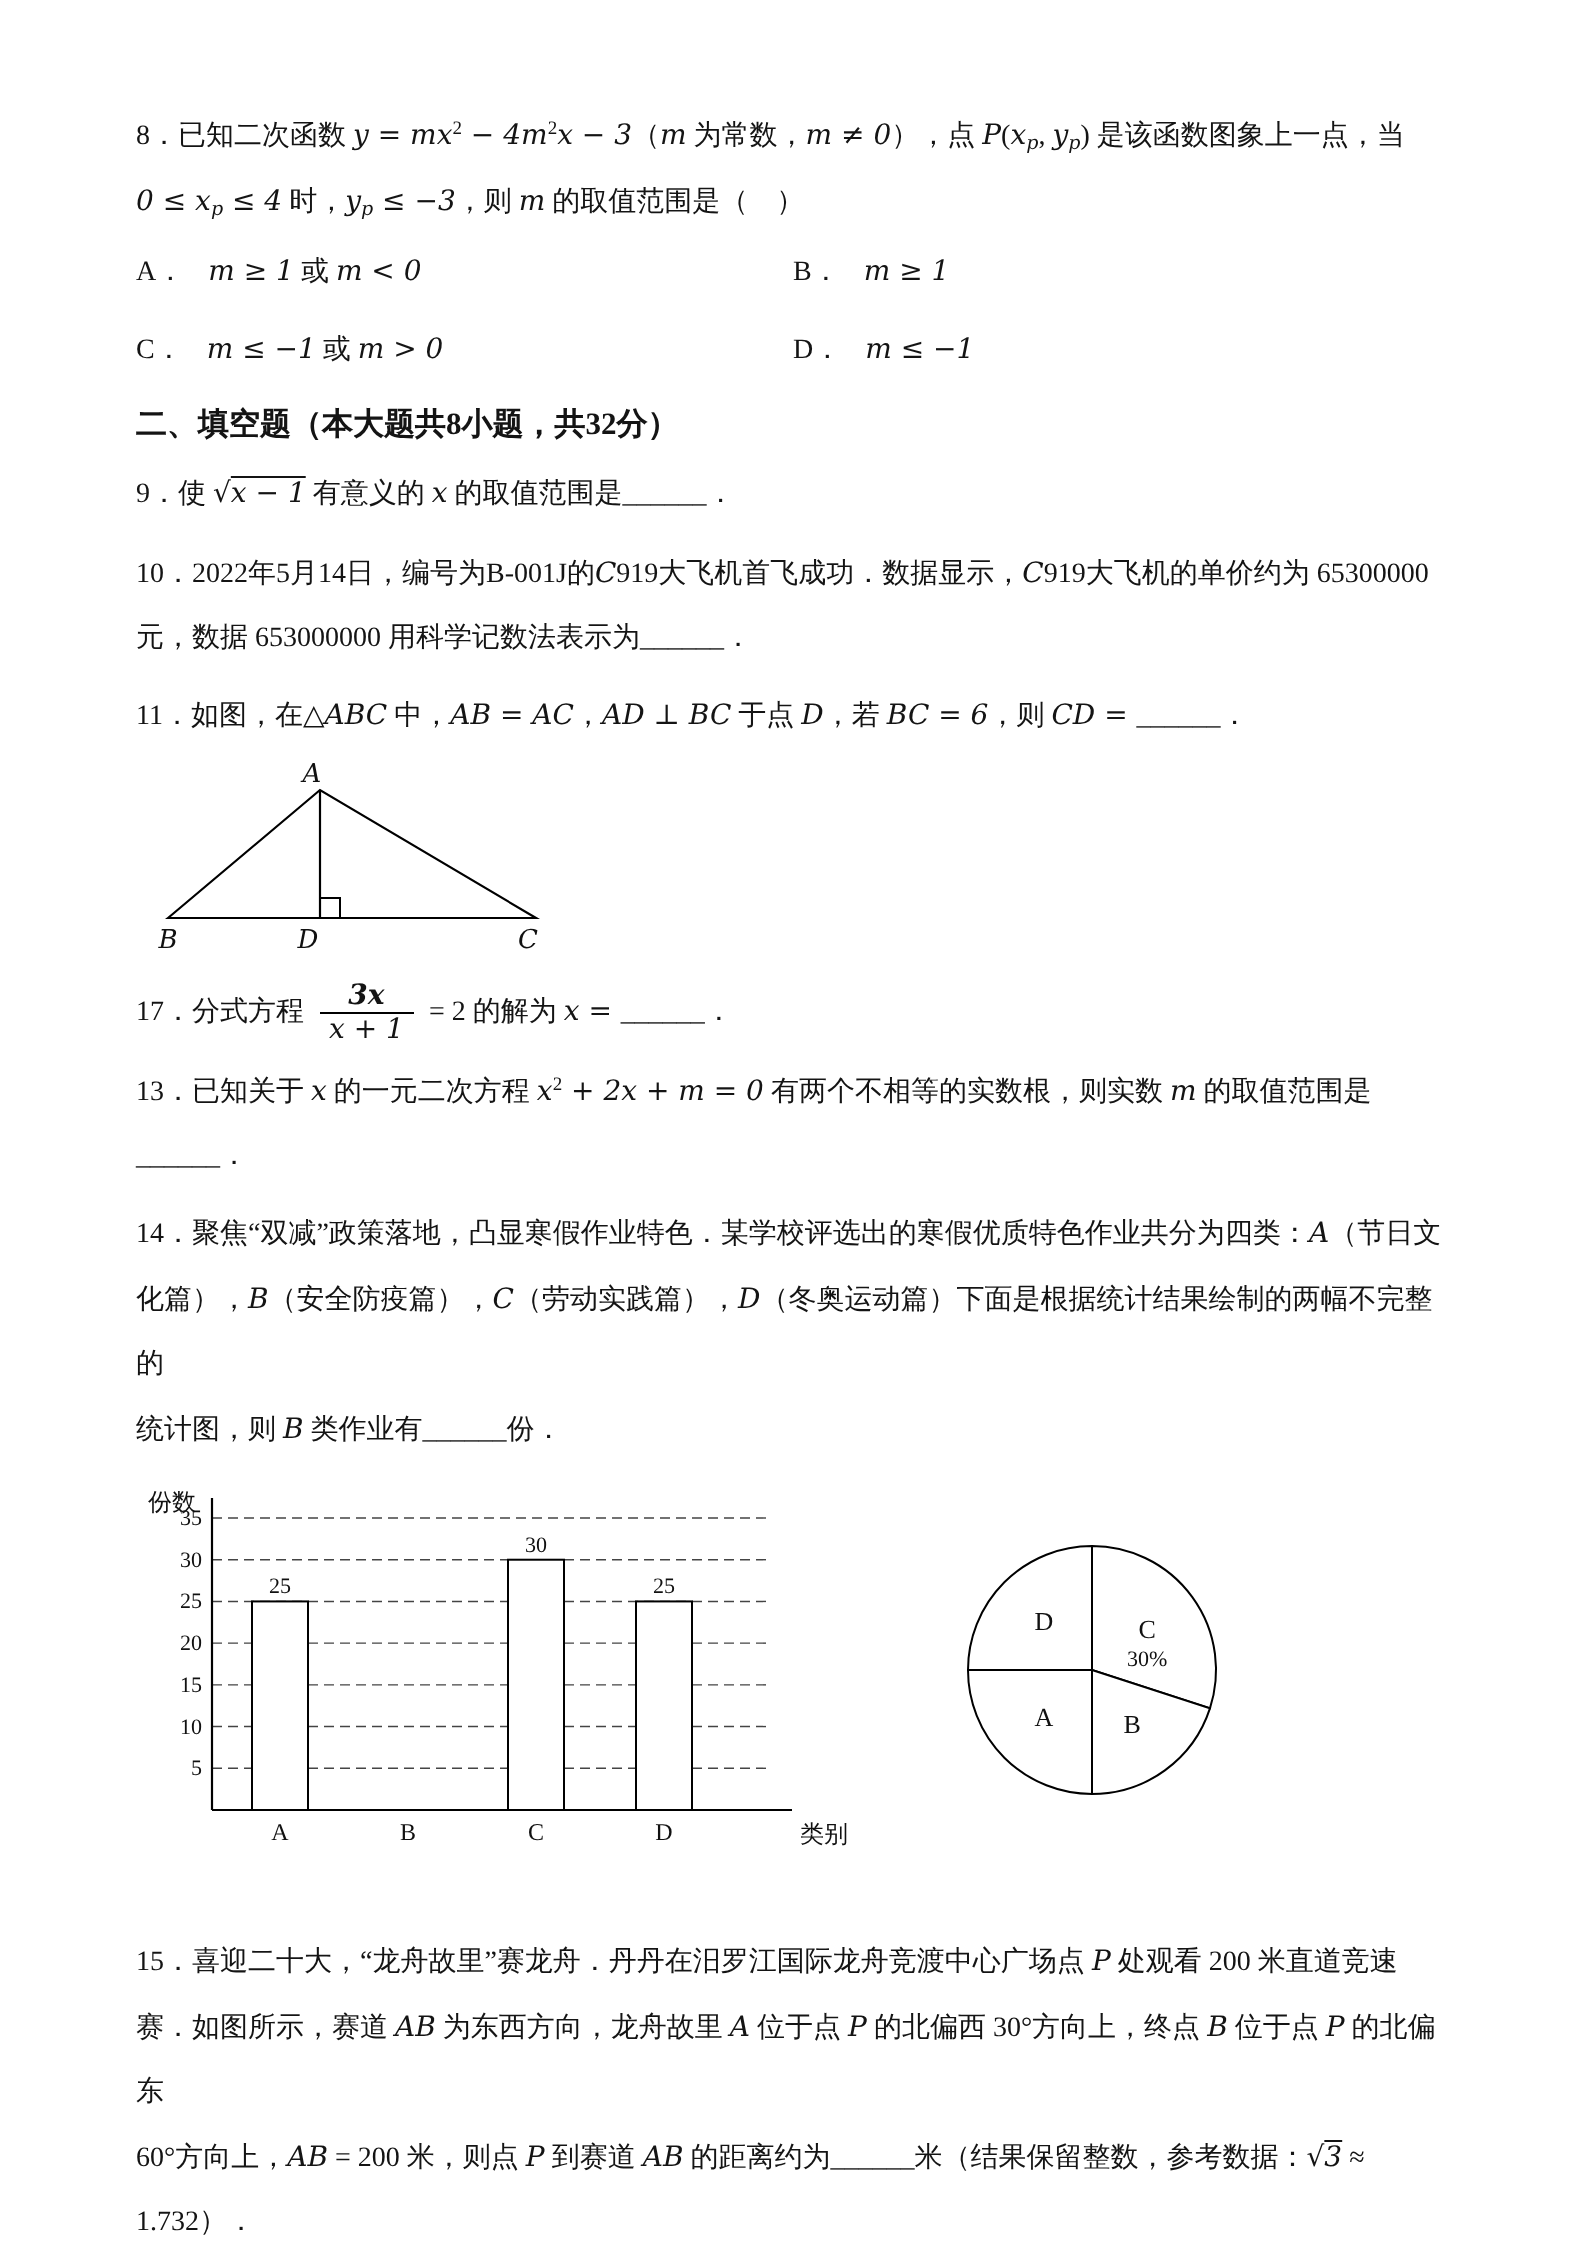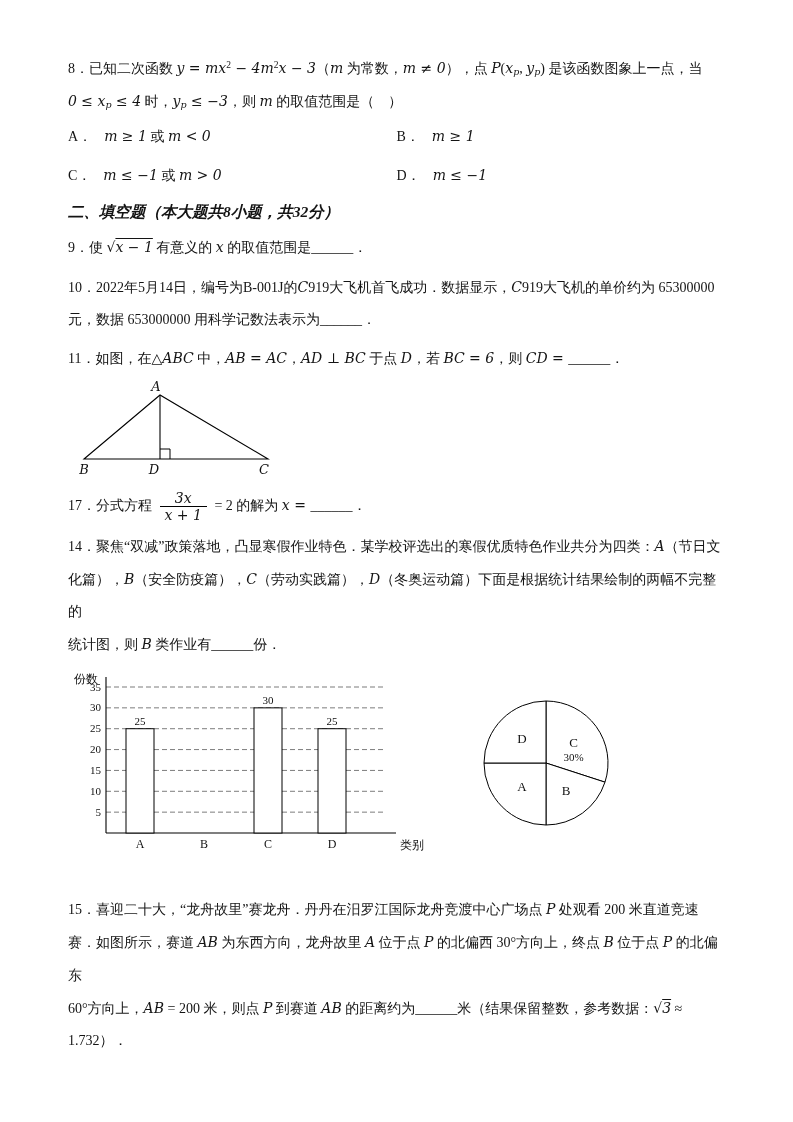--- a/index.html
+++ b/index.html
@@ -11,30 +11,29 @@
   }
   .question{margin-bottom:6px;}
   .qline{line-height:2.3;}
   .m{font-family:"DejaVu Serif",serif;font-style:italic;text-align:center;}
   .sup{font-size:0.68em;vertical-align:0.55em;font-style:normal;}
   .sub{font-size:0.68em;vertical-align:-0.25em;font-style:italic;font-family:"DejaVu Serif",serif;}
   .rad{text-decoration:overline;}
   .section-title{
     font-size:15.5px;font-weight:bold;margin:12px 0 8px 0;
     font-family:"Liberation Serif","DejaVu Serif",serif;
-    font-style:italic;
   }
   .options{display:grid;grid-template-columns:50% 50%;row-gap:10px;margin:4px 0 2px 0;}
   .option{line-height:2;}
   .opt-label{margin-right:12px;}
   .frac{
     display:inline-block;vertical-align:middle;text-align:center;
     line-height:1.15;margin:0 4px;font-style:italic;font-family:"DejaVu Serif",serif;
   }
-  .frac .num{display:block;border-bottom:1px solid #000;padding:0 5px;}
+  .frac .num{display:block;border-bottom:1px solid #000;padding:0 5px;font-weight:bold;}
   .frac .den{display:block;padding:0 5px;}
   .figure{margin:4px 0 6px 6px;}
   .charts{display:flex;align-items:center;gap:36px;margin:8px 0 30px 0;}
   svg text{font-family:"Liberation Serif","DejaVu Serif",serif;fill:#111;}
   .tri-label{font-style:italic;font-family:"DejaVu Serif",serif;font-size:13px;}
   .q15{margin-top:34px;}
 </style>
 </head>
 <body>
 
@@ -84,20 +83,23 @@
       </svg>
     </div>
   </section>
 
   <section class="question">
     <div class="qline">
       <span><span>17．分式方程 </span></span><span class="frac"><span class="num">3x</span><span class="den">x + 1</span></span><span><span> = 2</span><span> 的解为 </span><span class="m">x = </span><span>______．</span></span>
     </div>
   </section>
 
+  <section class="question">
+    <div class="qline"><span>13．已知关于 </span><span class="m">x</span><span> 的一元二次方程 </span><span class="m">x</span><span class="sup">2</span><span class="m"> + 2x + m = 0</span><span> 有两个不相等的实数根，则实数 </span><span class="m">m</span><span> 的取值范围是______．</span></div>
+  </section>
 
   <section class="question">
     <div class="qline"><span>14．聚焦“双减”政策落地，凸显寒假作业特色．某学校评选出的寒假优质特色作业共分为四类：</span><span class="m">A</span><span>（节日文</span></div>
     <div class="qline"><span>化篇），</span><span class="m">B</span><span>（安全防疫篇），</span><span class="m">C</span><span>（劳动实践篇），</span><span class="m">D</span><span>（冬奥运动篇）下面是根据统计结果绘制的两幅不完整的</span></div>
     <div class="qline"><span>统计图，则 </span><span class="m">B</span><span> 类作业有______份．</span></div>
     <div class="charts">
       <svg id="bar-svg" width="360" height="190" viewBox="0 0 360 190">
           <line x1="38" y1="143.14285714285714" x2="318" y2="143.14285714285714" stroke="#444" stroke-width="0.7" stroke-dasharray="5 3"></line>
           <text x="33" y="146.64285714285714" font-size="11" text-anchor="end">5</text>
           <line x1="38" y1="122.28571428571428" x2="318" y2="122.28571428571428" stroke="#444" stroke-width="0.7" stroke-dasharray="5 3"></line>

